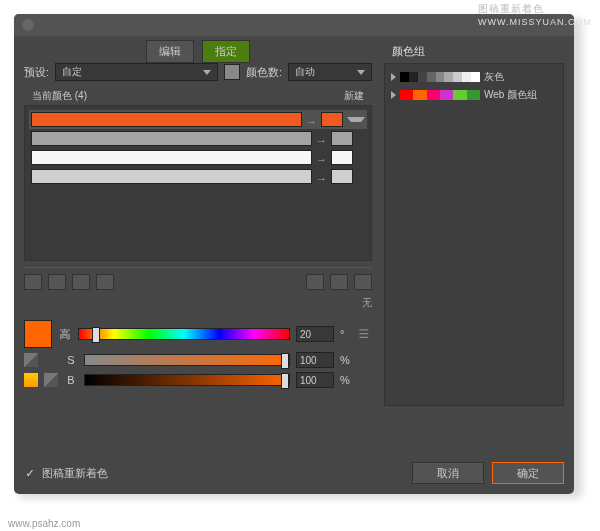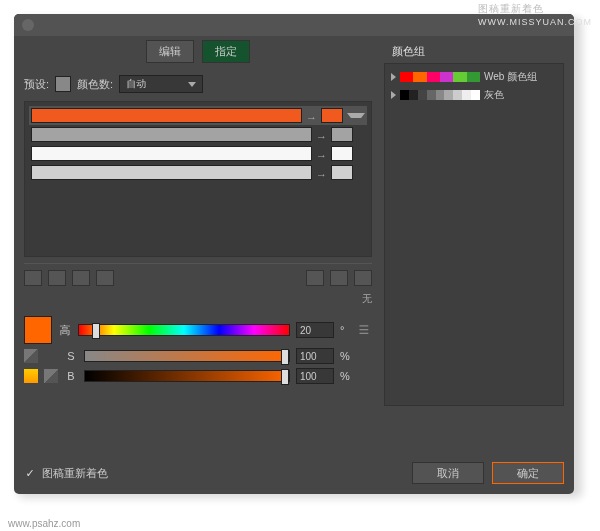--- a/index.html
+++ b/index.html
@@ -14,23 +14,23 @@
 .swatch{width:16px;height:16px;background:#f60;border:1px solid #222}
 .greyblock{display:flex;border:1px solid #333}
 .greyblock div{width:10px;height:14px}
 .bigdrop{flex:1;display:flex;align-items:center;background:#383838;border:1px solid #222;height:16px;padding:0 4px;justify-content:space-between}
 .triangle{width:0;height:0;border-left:4px solid transparent;border-right:4px solid transparent;border-top:5px solid #aaa}
 .rightdrop{width:100px;background:#888;color:#000;height:16px;display:flex;align-items:center;padding:0 4px;justify-content:space-between;border:1px solid #222;font-size:10px}
 .iconbtn{width:16px;height:16px;display:flex;align-items:center;justify-content:center;color:#888;font-size:12px}
 .body{display:flex;padding:4px 10px;gap:12px}
 .left{flex:1;display:flex;flex-direction:column}
 .right{width:180px}
-.tabs{display:flex;justify-content:center;gap:8px;margin-bottom:12px}
+.tabs{display:flex;justify-content:center;gap:8px;margin-bottom:0}
 .tab{padding:3px 12px;background:#535353;border:1px solid #333;font-size:11px}
-.tab.active{background:#14532d}
+.tab.active{background:#4d7c0f}
 .ctrlrow{display:flex;align-items:center;gap:6px;margin-bottom:8px}
 .selbox{background:#383838;border:1px solid #222;height:16px;padding:0 6px;display:flex;align-items:center;justify-content:space-between;min-width:70px;font-size:10px}
 .minisw{width:14px;height:14px;border:1px solid #222;background:#888}
 .tablehead{display:flex;justify-content:space-between;font-size:10px;padding:0 8px 2px}
 .colortable{border:1px solid #333;background:#3a3a3a;padding:4px}
 .crow{display:flex;align-items:center;gap:4px;padding:2px}
 .crow.sel{background:#525252}
 .bar{flex:1;height:13px;border:1px solid #222}
 .arrow{color:#aaa;font-size:11px}
 .endsw{width:20px;height:13px;border:1px solid #222}
@@ -88,28 +88,36 @@
 
   <div class="body">
     <div class="left">
       <div class="tabs">
         <div class="tab">编辑</div>
         <div class="tab active">指定</div>
       </div>
 
       <div class="ctrlrow">
         <span>预设:</span>
+        <div class="selbox" style="flex:1">
+            <span>自定</span>
+            <span class="triangle"></span>
+          </div>
         <div class="minisw"></div>
         <span>颜色数:</span>
         <div class="selbox">
             <span>自动</span>
             <span class="triangle"></span>
           </div>
       </div>
 
+      <div class="tablehead">
+        <span>当前颜色 (4)</span>
+        <span>新建</span>
+      </div>
       <div class="colortable">
         <div class="crow sel">
             <div class="bar" style="background:#f05a1e"></div>
             <span class="arrow">→</span>
             <div class="endsw" style="background:#f05a1e"></div>
             <span class="titr triangle"></span>
           </div>
         <div class="crow">
             <div class="bar" style="background:#a3a3a3"></div>
             <span class="arrow">→</span>
@@ -180,47 +188,47 @@
           <div class="numbox">100</div>
           <span style="width:10px">%</span>
           <span style="width:16px"></span>
         </div>
       </div>
     </div>
 
     <div class="right">
       <div class="sectlabel">颜色组</div>
       <div class="list">
-        <div class="grouprow">
-          <span class="tri"></span>
-          <div class="gradstrip web">
-              <div style="background:#f00"></div>
-              <div style="background:#f60"></div>
-              <div style="background:#f06"></div>
-              <div style="background:#c3c"></div>
-              <div style="background:#6c3"></div>
-              <div style="background:#393"></div>
-            </div>
-          <span>Web 颜色组</span>
-        </div>
         <div class="grouprow">
           <span class="tri"></span>
           <div class="gradstrip grey">
               <div style="background:#000"></div>
               <div style="background:#222"></div>
               <div style="background:#444"></div>
               <div style="background:#666"></div>
               <div style="background:#888"></div>
               <div style="background:#aaa"></div>
               <div style="background:#ccc"></div>
               <div style="background:#eee"></div>
               <div style="background:#fff"></div>
             </div>
           <span>灰色</span>
         </div>
+        <div class="grouprow">
+          <span class="tri"></span>
+          <div class="gradstrip web">
+              <div style="background:#f00"></div>
+              <div style="background:#f60"></div>
+              <div style="background:#f06"></div>
+              <div style="background:#c3c"></div>
+              <div style="background:#6c3"></div>
+              <div style="background:#393"></div>
+            </div>
+          <span>Web 颜色组</span>
+        </div>
       </div>
     </div>
   </div>
 
   <div class="footer">
     <div class="check">
       <span class="box">✓</span>
       <span>图稿重新着色</span>
     </div>
     <div class="btns">

